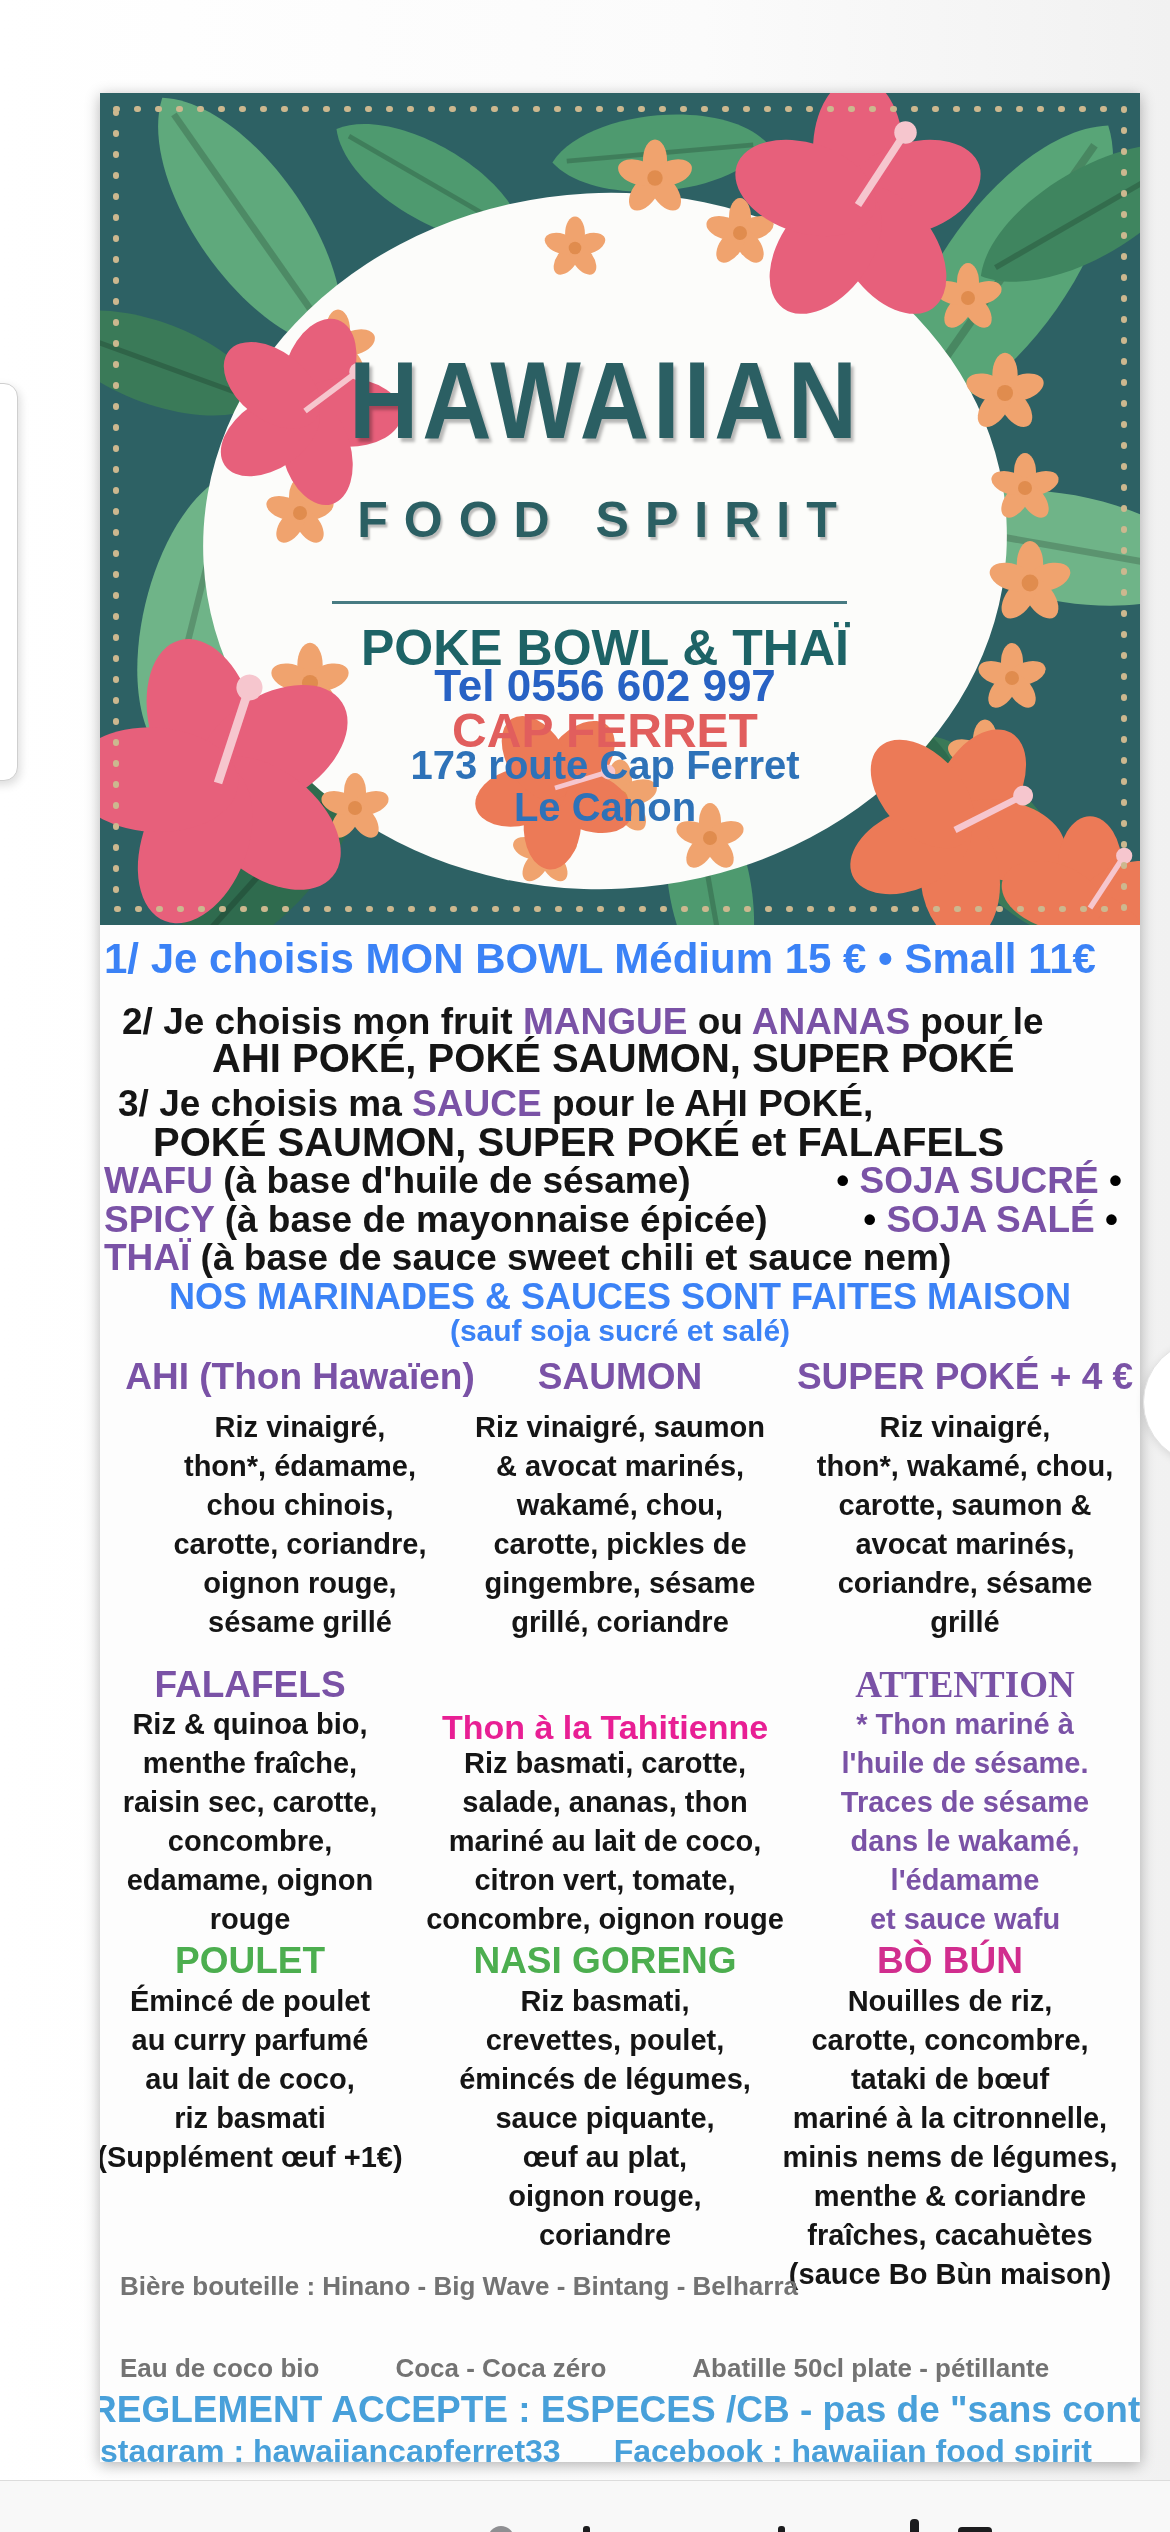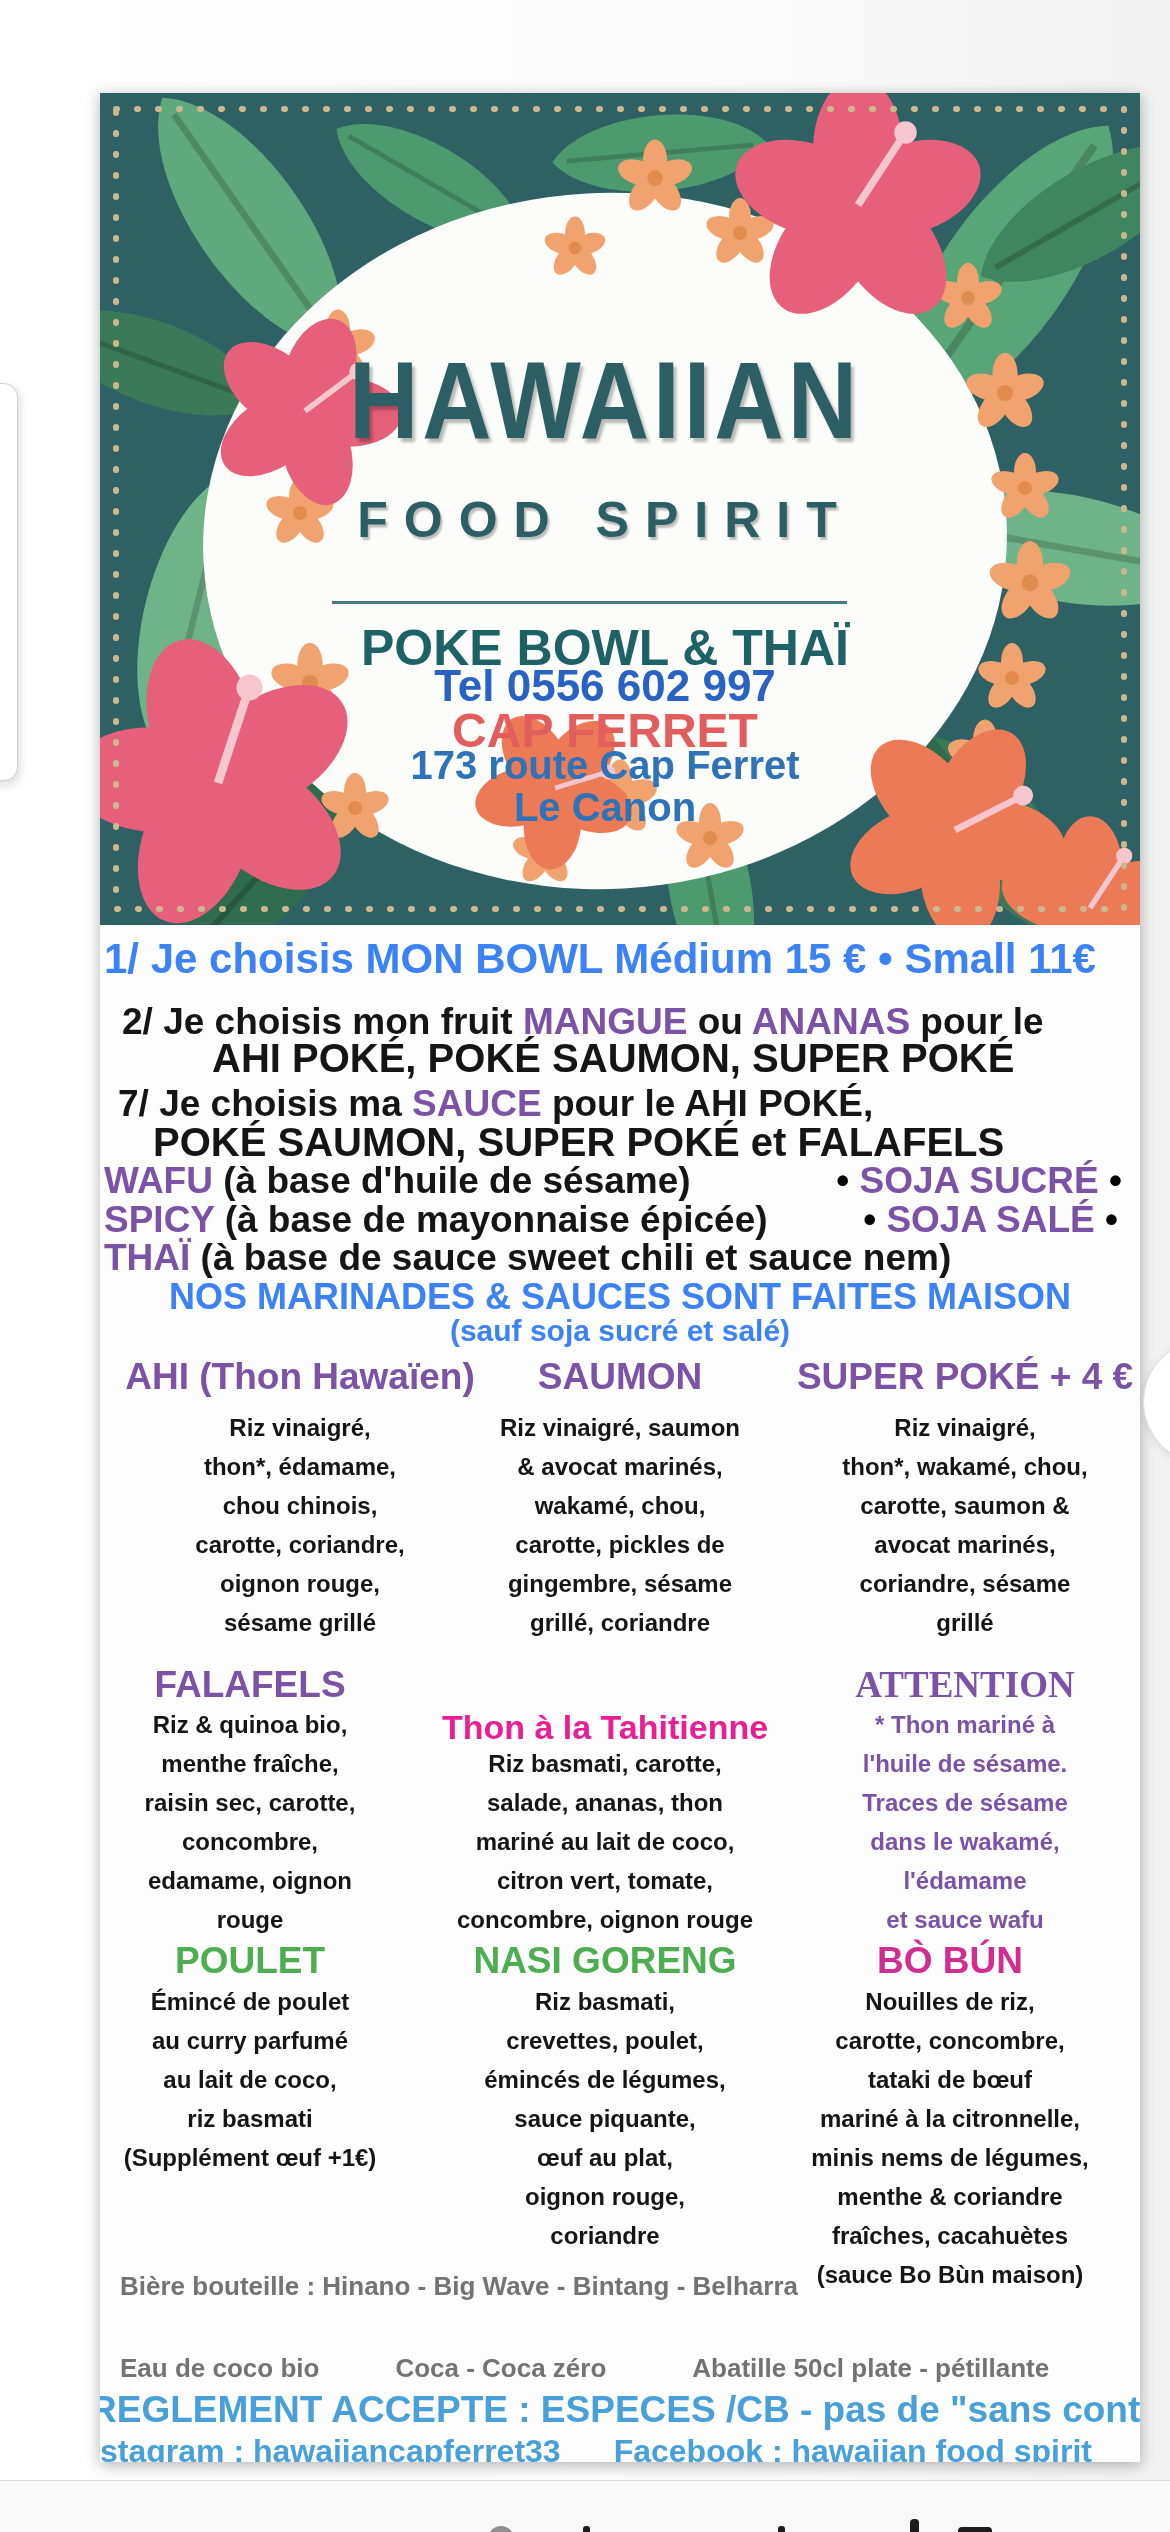--- a/index.html
+++ b/index.html
@@ -57,21 +57,21 @@
   .sauce1{ left:4px; top:1065px; font-size:37px; line-height:46px; }
   .sauce2{ left:4px; top:1104px; font-size:37px; line-height:46px; }
   .sauce3{ left:4px; top:1142px; font-size:37px; line-height:46px; }
   .soja1 { right:18px; top:1065px; font-size:37px; line-height:46px; position:absolute; white-space:nowrap; font-weight:bold; }
   .soja2 { right:22px; top:1104px; font-size:37px; line-height:46px; position:absolute; white-space:nowrap; font-weight:bold; }
 
   .marinades { left:0; top:1182px; width:1040px; font-size:36px; line-height:44px; }
   .sauf      { left:0; top:1219px; width:1040px; font-size:30px; line-height:38px; }
 
   .colhead { position:absolute; font-weight:bold; font-size:37px; line-height:44px; text-align:center; white-space:nowrap; }
-  .colbody { position:absolute; font-weight:bold; font-size:24px; line-height:39px; text-align:center;
+  .colbody { position:absolute; font-weight:bold; font-size:29px; line-height:39px; text-align:center;
     white-space:pre-line; color:#151515; }
 
   .drink { position:absolute; left:20px; font-weight:bold; font-size:26px; line-height:40px; white-space:nowrap; }
   .drink3 { position:absolute; left:20px; top:2255px; width:1020px; display:flex; }
   .drink3 span { font-weight:bold; font-size:26px; line-height:40px; white-space:nowrap; }
   .d3b { margin-left:76px; } .d3c { margin-left:86px; }
 
   .payment { left:-10px; top:2293px; font-size:37px; line-height:48px; }
   .social  { position:absolute; left:0; top:2337px; width:1060px; display:flex; }
   .social span { font-weight:bold; font-size:32px; line-height:42px; white-space:nowrap; color:#48a0da; }
@@ -169,21 +169,21 @@
     <div class="t-abs cap">CAP FERRET</div>
     <div class="t-abs addr">173 route Cap Ferret</div>
     <div class="t-abs canon">Le Canon</div>
   </div>
 
   <div class="ln step1 blue">1/ Je choisis MON BOWL Médium 15 € • Small 11€</div>
 
   <div class="ln step2a"><span>2/ Je choisis mon fruit </span><span class="purple">MANGUE</span><span> ou </span><span class="purple">ANANAS</span><span>  pour le</span></div>
   <div class="ln step2b">AHI POKÉ, POKÉ SAUMON, SUPER POKÉ</div>
 
-  <div class="ln step3a"><span>7/ Je choisis ma </span><span class="purple">SAUCE</span><span> pour le AHI POKÉ,</span></div>
+  <div class="ln step3a"><span>3/ Je choisis ma </span><span class="purple">SAUCE</span><span> pour le AHI POKÉ,</span></div>
   <div class="ln step3b">POKÉ SAUMON, SUPER POKÉ et FALAFELS</div>
 
   <div class="ln sauce1"><span class="purple">WAFU</span><span> (à base d'huile de sésame)</span></div>
   <div class="ln sauce2"><span class="purple">SPICY</span><span> (à base de mayonnaise épicée)</span></div>
   <div class="ln sauce3"><span class="purple">THAÏ</span><span> (à  base de sauce sweet chili et sauce nem)</span></div>
   <div class="soja1"><span>•</span><span class="purple"> SOJA SUCRÉ </span><span>•</span></div>
   <div class="soja2"><span>•</span><span class="purple"> SOJA SALÉ </span><span>•</span></div>
 
   <div class="ln marinades blue center">NOS MARINADES &amp; SAUCES SONT FAITES MAISON</div>
   <div class="ln sauf blue center">(sauf soja sucré et salé)</div>

